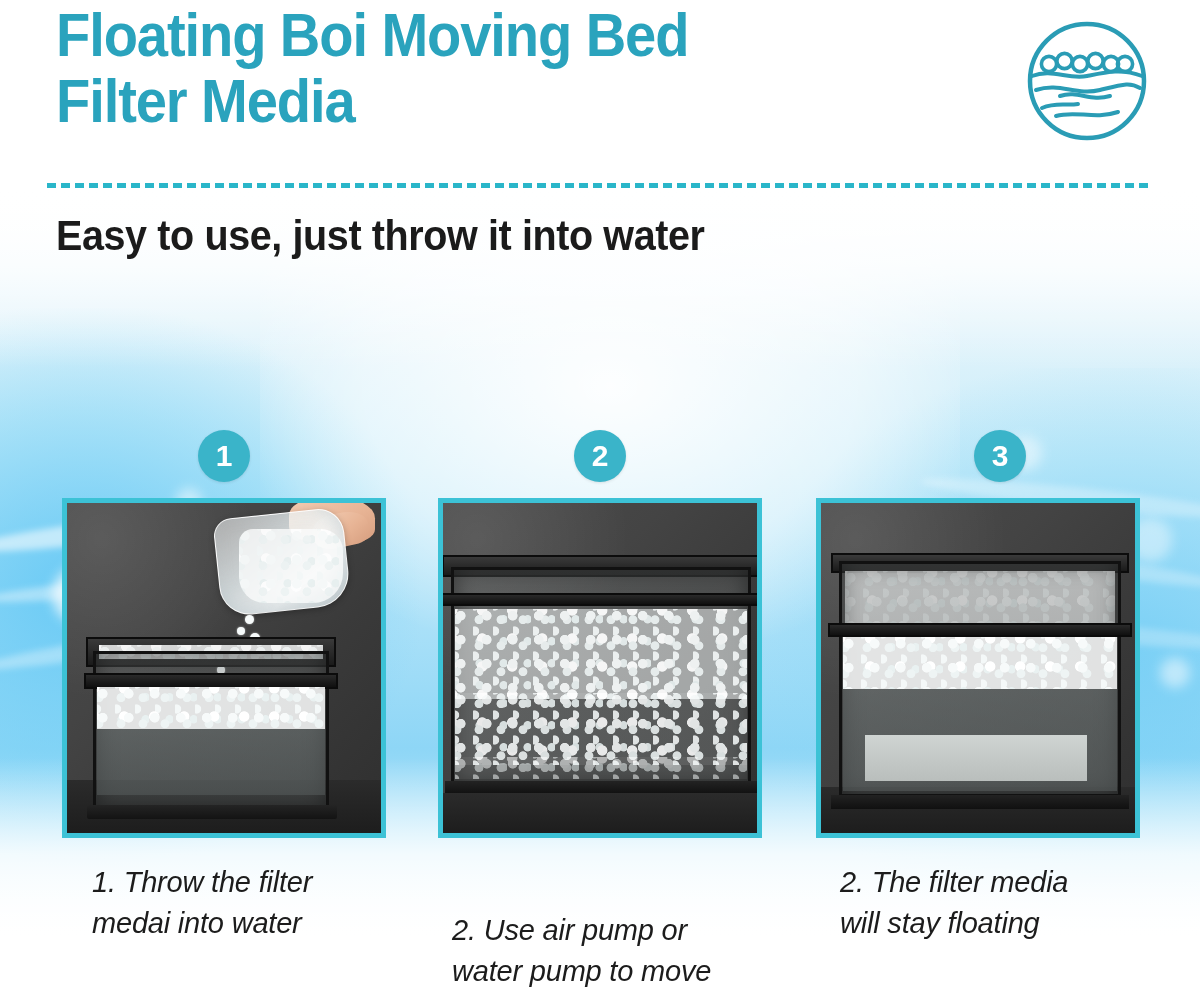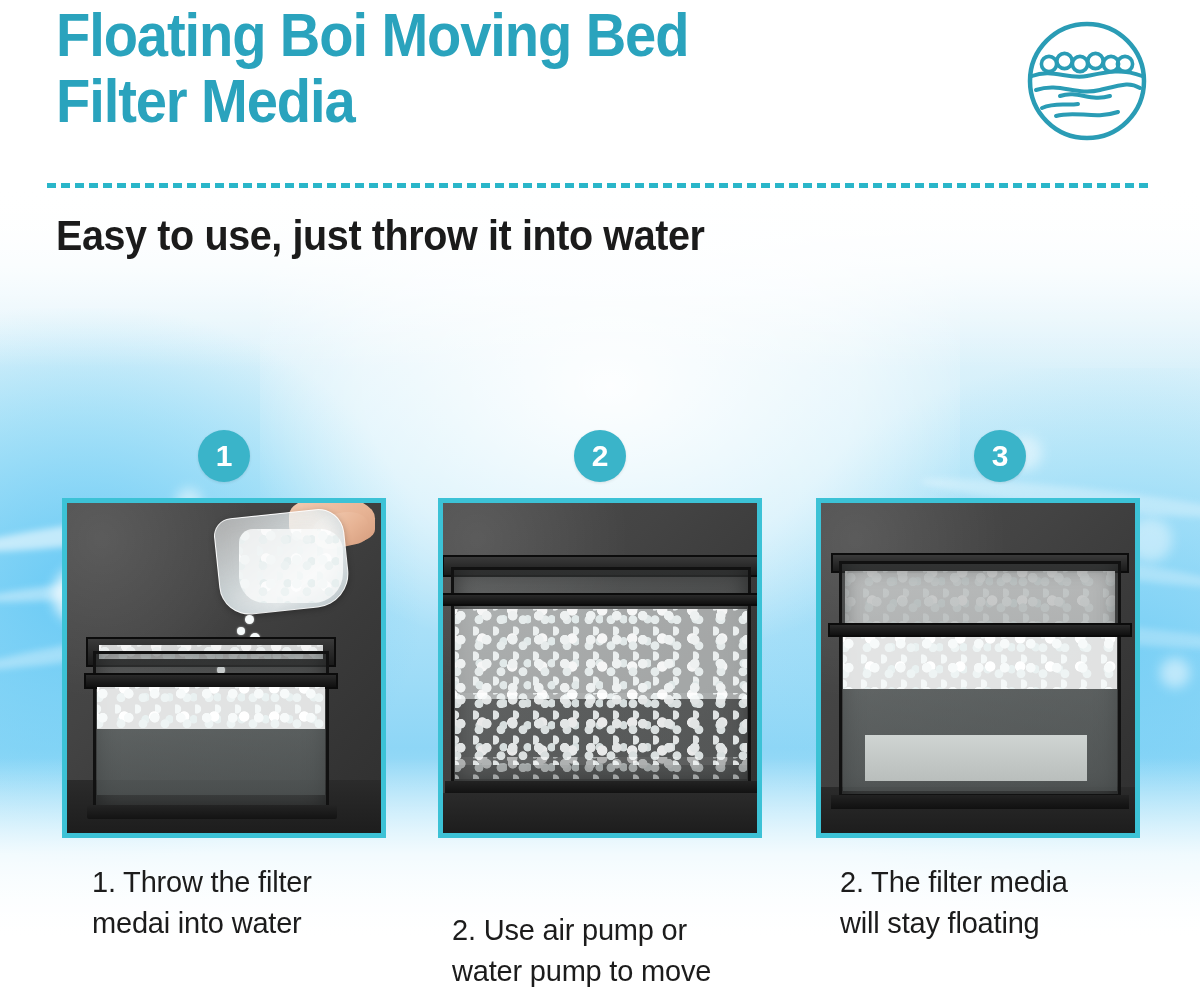--- a/index.html
+++ b/index.html
@@ -77,21 +77,21 @@
     position:absolute;top:68px;
     border:5px solid #3cc2d6;
     background:#3a3a3a;
     overflow:hidden;
     box-sizing:border-box;
   }
   .caption{
     position:absolute;
     color:#1c1c1c;
     font-size:29px;line-height:41px;
-    font-weight:500;
+    font-style:italic;font-weight:500;
     letter-spacing:-.2px;
     white-space:pre-line;
   }
 
   
   .photo{position:absolute;inset:0;background:linear-gradient(135deg,#4b4b4b 0%,#444 35%,#3a3a3a 62%,#2f2f2f 100%);}
   .wallglow{position:absolute;left:-10%;top:-10%;width:70%;height:70%;
     background:radial-gradient(ellipse at 30% 30%, rgba(255,255,255,.10) 0%, rgba(255,255,255,0) 70%);}
   .floor{position:absolute;left:0;bottom:0;width:100%;height:16%;
     background:linear-gradient(to bottom,#2b2b2b,#1d1d1d);}

